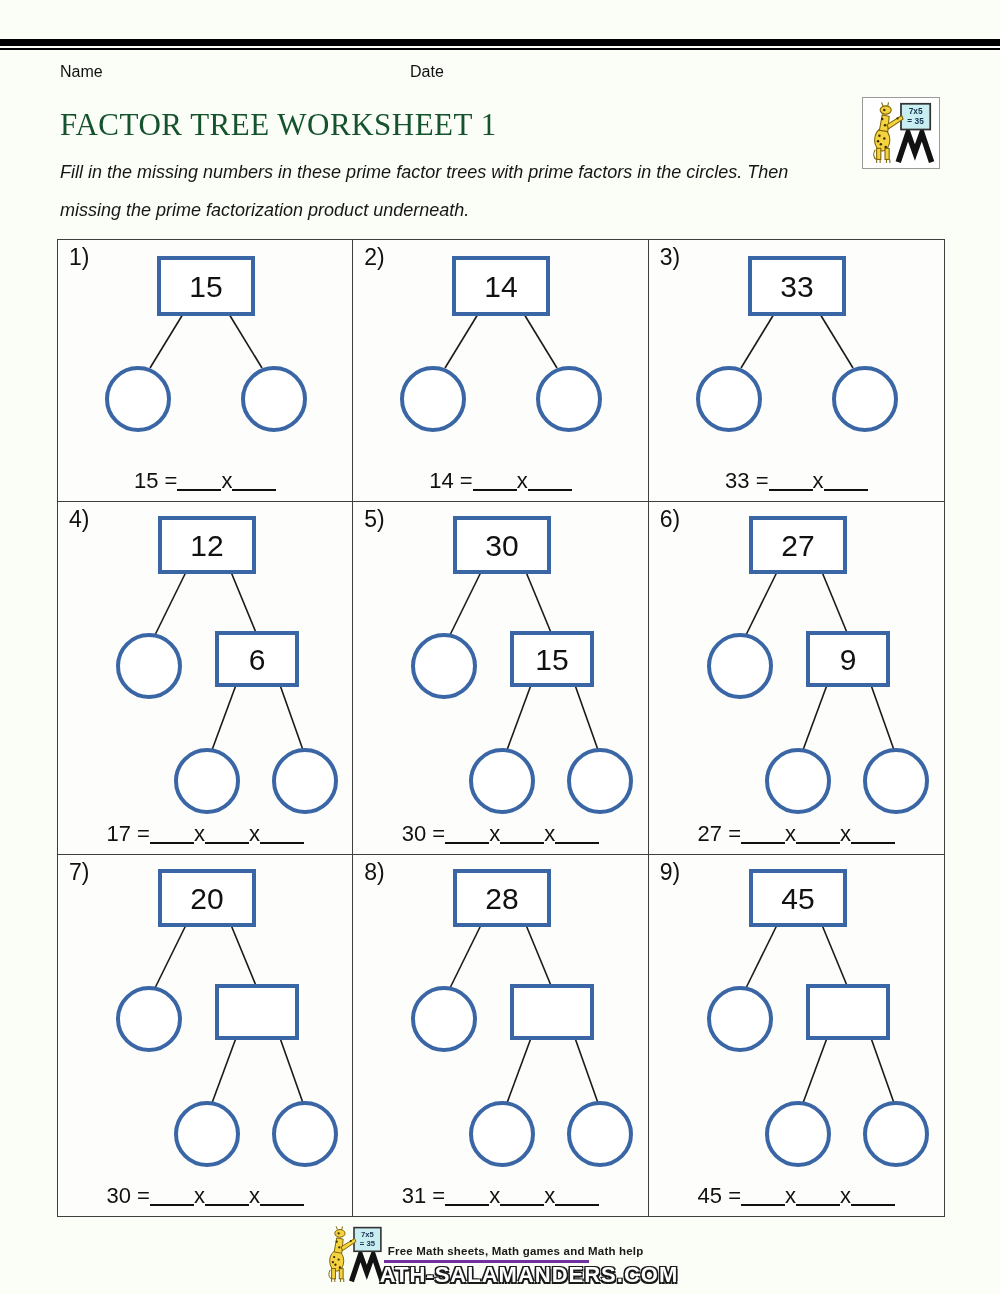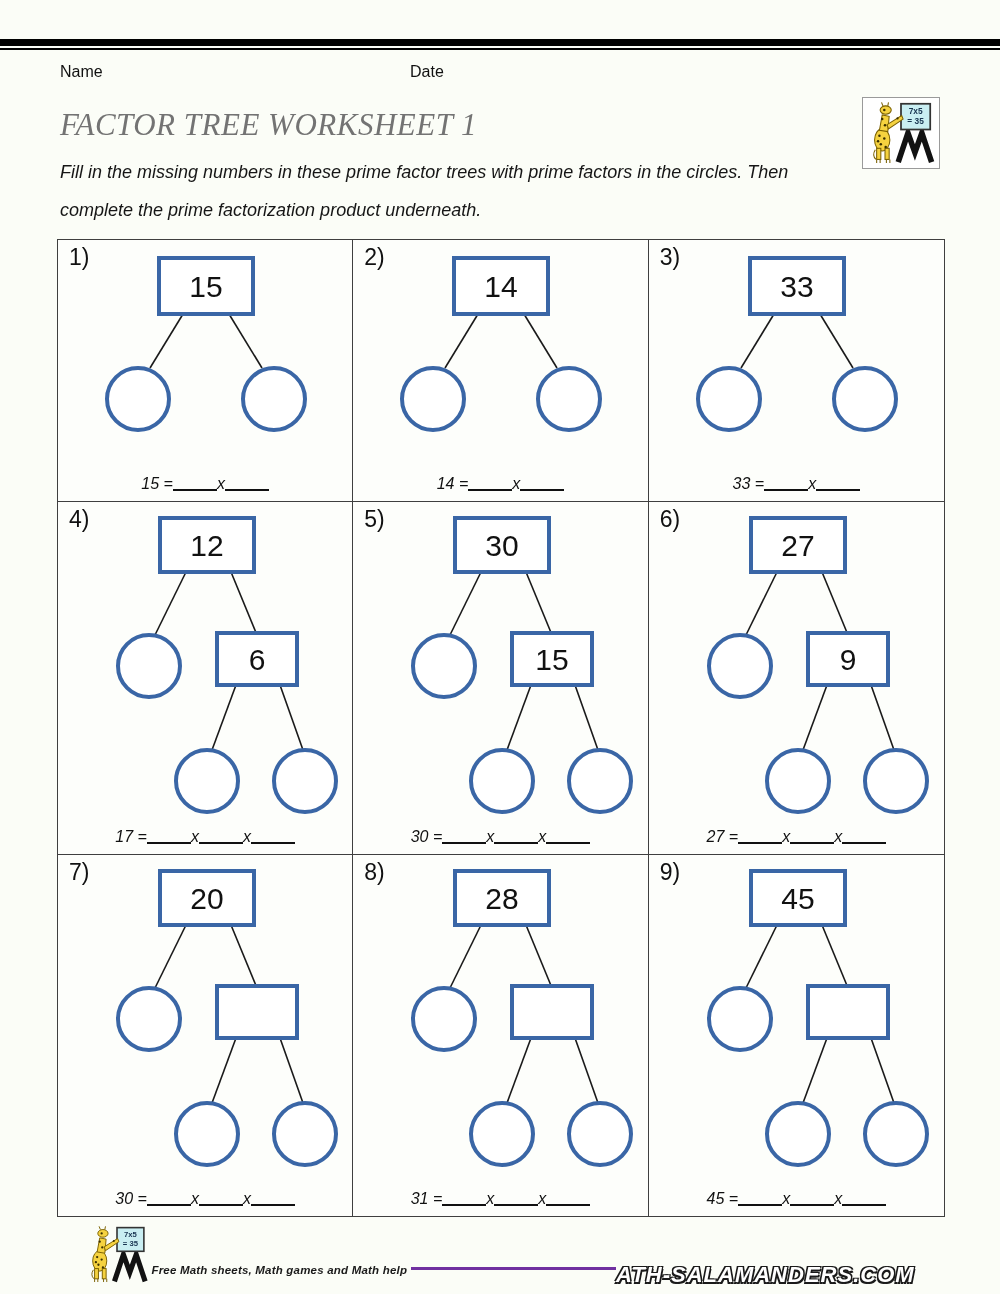--- a/index.html
+++ b/index.html
@@ -30,22 +30,21 @@
     width: 78px; height: 72px;
     background: #fff; border: 1px solid #9a9a9a;
     display: flex; align-items: center; justify-content: center;
     box-sizing: border-box;
   }
 
   .title {
     margin: 26px 8px 0 60px;
     font-family: "Liberation Serif", serif;
     font-size: 31px; letter-spacing: 0.5px;
-    color: #737373;
-    font-style: italic;
+    color: #14532d;
   }
 
   .instructions {
     margin: 10px 60px 0 60px;
     font-style: italic;
     font-size: 18px;
     line-height: 38px;
     color: #161616;
   }
 
@@ -71,38 +70,37 @@
 
   .plabel {
     position: absolute; top: 4px; left: 11px;
     font-size: 23px;
   }
   svg.tree { display: block; margin-top: 2px; }
 
   .equation {
     margin-top: auto; margin-bottom: 9px;
     display: flex; align-items: flex-end; 
-    font-size: 16px; line-height: 1;
+    font-size: 22px; line-height: 1;
     white-space: nowrap;
-    font-style: italic;
   }
   .equation .blank {
     display: inline-block; width: 44px; height: 2px;
     border-bottom: 2.5px solid #111;
     margin-bottom: 1px;
   }
   .equation .eq-op { margin-bottom: 0; }
 
   
   .footer {
     margin-top: 8px;
     display: flex; justify-content: center;
   }
   .footer-inner { display: flex; align-items: flex-end; }
-  .footer-text { display: flex; margin-left: -6px; padding-bottom: 2px; font-style: italic; }
+  .footer-text { display: flex; flex-direction: column; margin-left: -6px; padding-bottom: 2px; }
   .tagline { font-size: 11.5px; font-weight: bold; letter-spacing: 0.2px; padding-left: 8px; color: #1a1a1a; }
   .purple-rule { height: 3px; width: 205px; margin: 3px 0 1px 4px; }
   .site-row { display: flex; align-items: center; }
   .site {
     font-size: 22px; font-weight: bold; letter-spacing: 1px; line-height: 1;
     color: #fff;
     text-shadow: -1.5px -1.5px 0 #1a1a1a, 1.5px -1.5px 0 #1a1a1a,
                  -1.5px 1.5px 0 #1a1a1a, 1.5px 1.5px 0 #1a1a1a;
   }
 </style>
@@ -150,21 +148,21 @@
           <circle cx="17" cy="58" r="1.8"></circle>
       <circle cx="45" cy="25" r="1.6"></circle>
     </g>
   </svg>
     </div>
 
   <div class="title">FACTOR TREE WORKSHEET 1</div>
 
   <div class="instructions">
     <div>Fill in the missing numbers in these prime factor trees with prime factors in the circles. Then</div>
-    <div>complete the prime factorization product underneath.</div>
+    <div>missing the prime factorization product underneath.</div>
   </div>
 
   <div class="grid" id="grid">
       <div class="cell">
         <div class="plabel">1)</div>
         <svg width="293" height="198" viewBox="0 0 293 198" class="tree">
           <line x1="124" y1="72" x2="91" y2="126" stroke="#1a1a1a" stroke-width="1.6"></line>
           <line x1="170" y1="72" x2="203" y2="126" stroke="#1a1a1a" stroke-width="1.6"></line>
           <circle cx="79" cy="157" r="31" fill="#fff" stroke="#3a66a6" stroke-width="4"></circle>
           <circle cx="215" cy="157" r="31" fill="#fff" stroke="#3a66a6" stroke-width="4"></circle>

